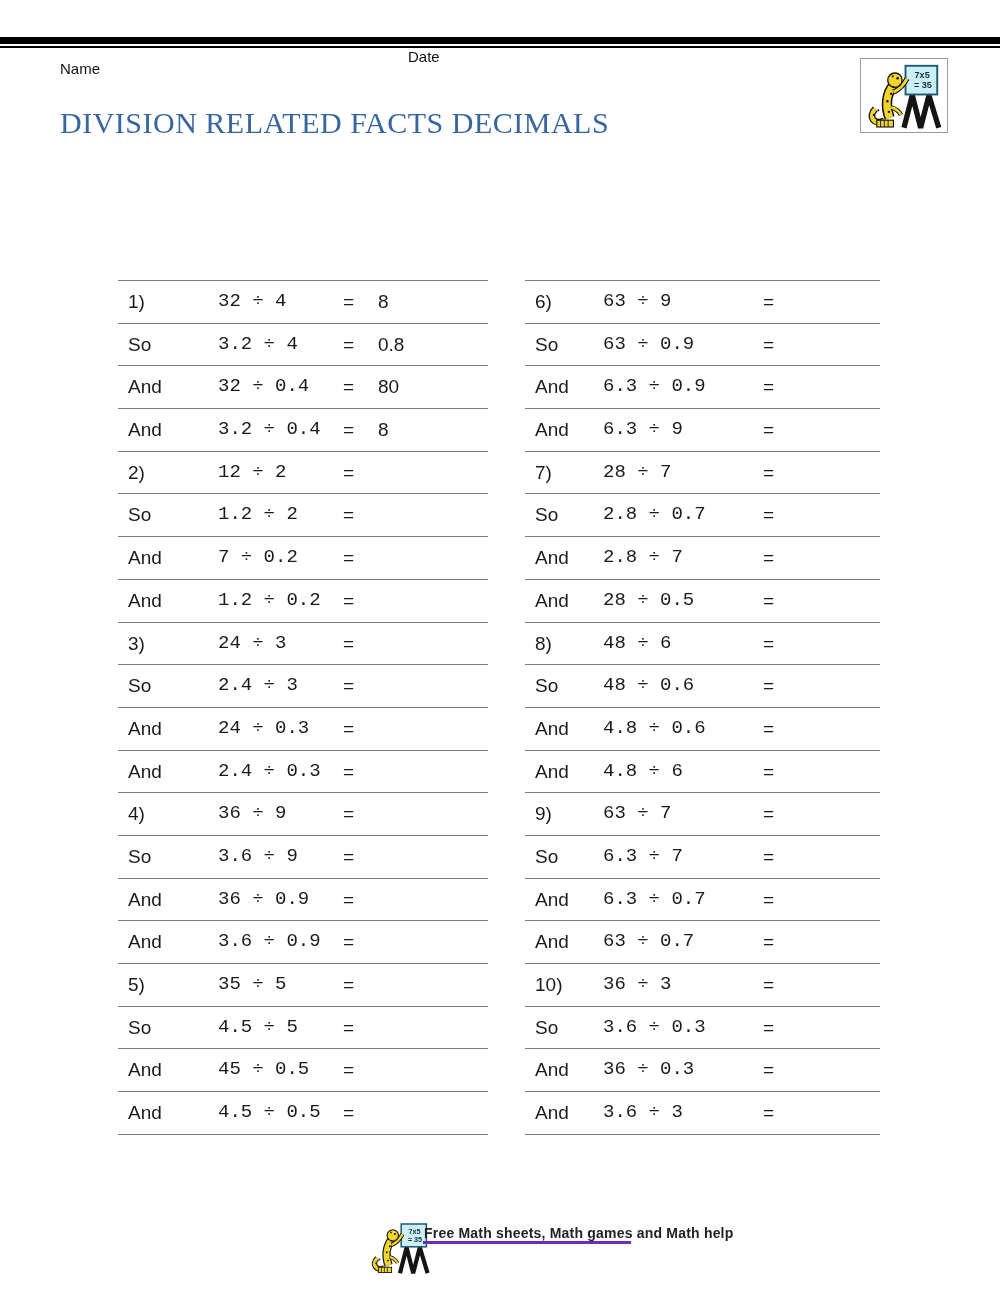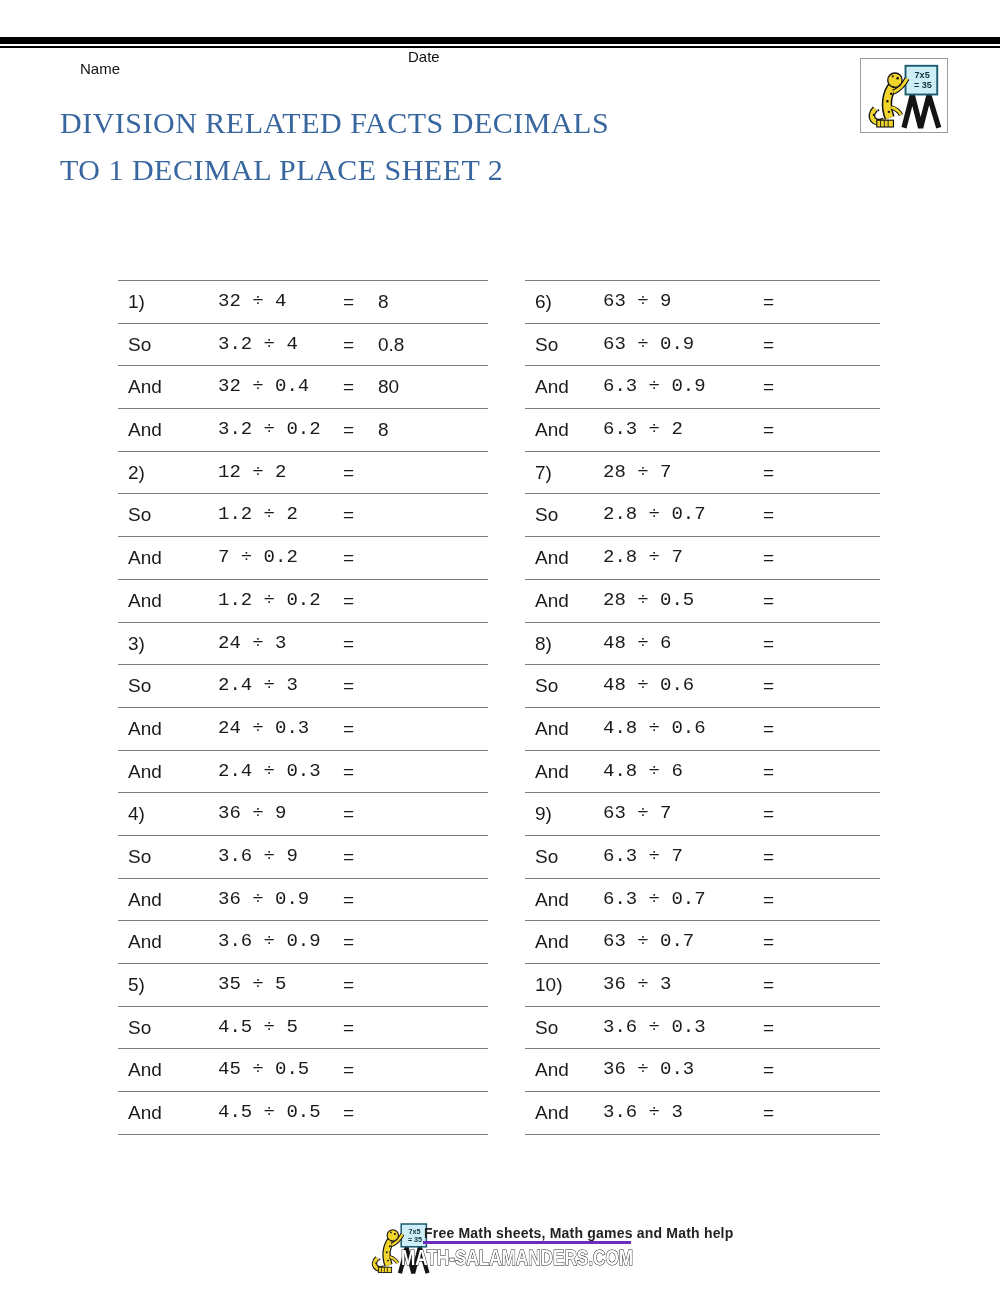--- a/index.html
+++ b/index.html
@@ -4,21 +4,21 @@
 <style>
   html,body{margin:0;padding:0;background:#fff;}
   .page{position:relative;width:1000px;height:1294px;background:#ffffff;overflow:hidden;
         font-family:"Liberation Sans",sans-serif;color:#161616;}
   .abs{position:absolute;}
 
   .topbar{left:0;top:37px;width:1000px;height:11px;
           background:linear-gradient(#000 0 63%, #fff 63% 80%, #000 80% 100%);}
 
   .field-label{font-size:15px;color:#111;}
-  .name-label{left:60px;top:60px;margin-left:20px;}
+  .name-label{left:60px;top:60px;}
   .date-label{left:408px;top:48px;}
 
   .logo-box{left:860px;top:58px;width:86px;height:73px;border:1px solid #9c9c9c;background:#fff;
             display:flex;align-items:center;justify-content:center;}
 
   .title{left:60px;font-family:"Liberation Serif","DejaVu Serif",serif;
          font-size:30px;color:#38669f;letter-spacing:0.5px;white-space:nowrap;}
   .title-1{top:106px;}
   .title-2{top:153px;}
 
@@ -82,21 +82,20 @@
   <div class="abs field-label name-label">Name</div>
   <div class="abs field-label date-label">Date</div>
 
   <div class="abs logo-box">
     <svg width="78" height="68" viewBox="0 0 100 90">
       <use href="#sala-scene"></use>
     </svg>
   </div>
 
   <div class="abs title title-1">DIVISION RELATED FACTS DECIMALS</div>
-  <div class="abs title title-2">TO 1 DECIMAL PLACE SHEET 2</div>
 
 
   <div id="left-table" class="wtable wtable-left">
       <div class="wrow">
         <span class="cell c-label">1)</span>
         <span class="cell c-expr">32 ÷ 4</span>
         <span class="cell c-eq">=</span>
         <span class="cell c-ans">8</span>
       </div>
       <div class="wrow">
@@ -106,21 +105,21 @@
         <span class="cell c-ans">0.8</span>
       </div>
       <div class="wrow">
         <span class="cell c-label">And</span>
         <span class="cell c-expr">32 ÷ 0.4</span>
         <span class="cell c-eq">=</span>
         <span class="cell c-ans">80</span>
       </div>
       <div class="wrow">
         <span class="cell c-label">And</span>
-        <span class="cell c-expr">3.2 ÷ 0.2</span>
+        <span class="cell c-expr">3.2 ÷ 0.4</span>
         <span class="cell c-eq">=</span>
         <span class="cell c-ans">8</span>
       </div>
       <div class="wrow">
         <span class="cell c-label">2)</span>
         <span class="cell c-expr">12 ÷ 2</span>
         <span class="cell c-eq">=</span>
         <span class="cell c-ans"></span>
       </div>
       <div class="wrow">
@@ -228,21 +227,21 @@
         <span class="cell c-ans"></span>
       </div>
       <div class="wrow">
         <span class="cell c-label">And</span>
         <span class="cell c-expr">6.3 ÷ 0.9</span>
         <span class="cell c-eq">=</span>
         <span class="cell c-ans"></span>
       </div>
       <div class="wrow">
         <span class="cell c-label">And</span>
-        <span class="cell c-expr">6.3 ÷ 2</span>
+        <span class="cell c-expr">6.3 ÷ 9</span>
         <span class="cell c-eq">=</span>
         <span class="cell c-ans"></span>
       </div>
       <div class="wrow">
         <span class="cell c-label">7)</span>
         <span class="cell c-expr">28 ÷ 7</span>
         <span class="cell c-eq">=</span>
         <span class="cell c-ans"></span>
       </div>
       <div class="wrow">
@@ -337,19 +336,14 @@
       </div>
     </div>
 
   <div class="abs footer-logo">
     <svg width="60" height="54" viewBox="0 0 100 90">
       <use href="#sala-scene"></use>
     </svg>
   </div>
   <div class="abs tagline">Free Math sheets, Math games and Math help</div>
   <div class="abs purple-rule"></div>
-  <div class="abs sitemark">
-    <svg width="250" height="30">
-      <text x="2" y="22" font-family="Liberation Sans, sans-serif" font-size="22" font-weight="bold" fill="#ffffff" stroke="#161616" stroke-width="1.1" paint-order="stroke" textLength="232" lengthAdjust="spacingAndGlyphs">MATH-SALAMANDERS.COM</text>
-    </svg>
-  </div>
 
 </div>
 
 </body></html>

